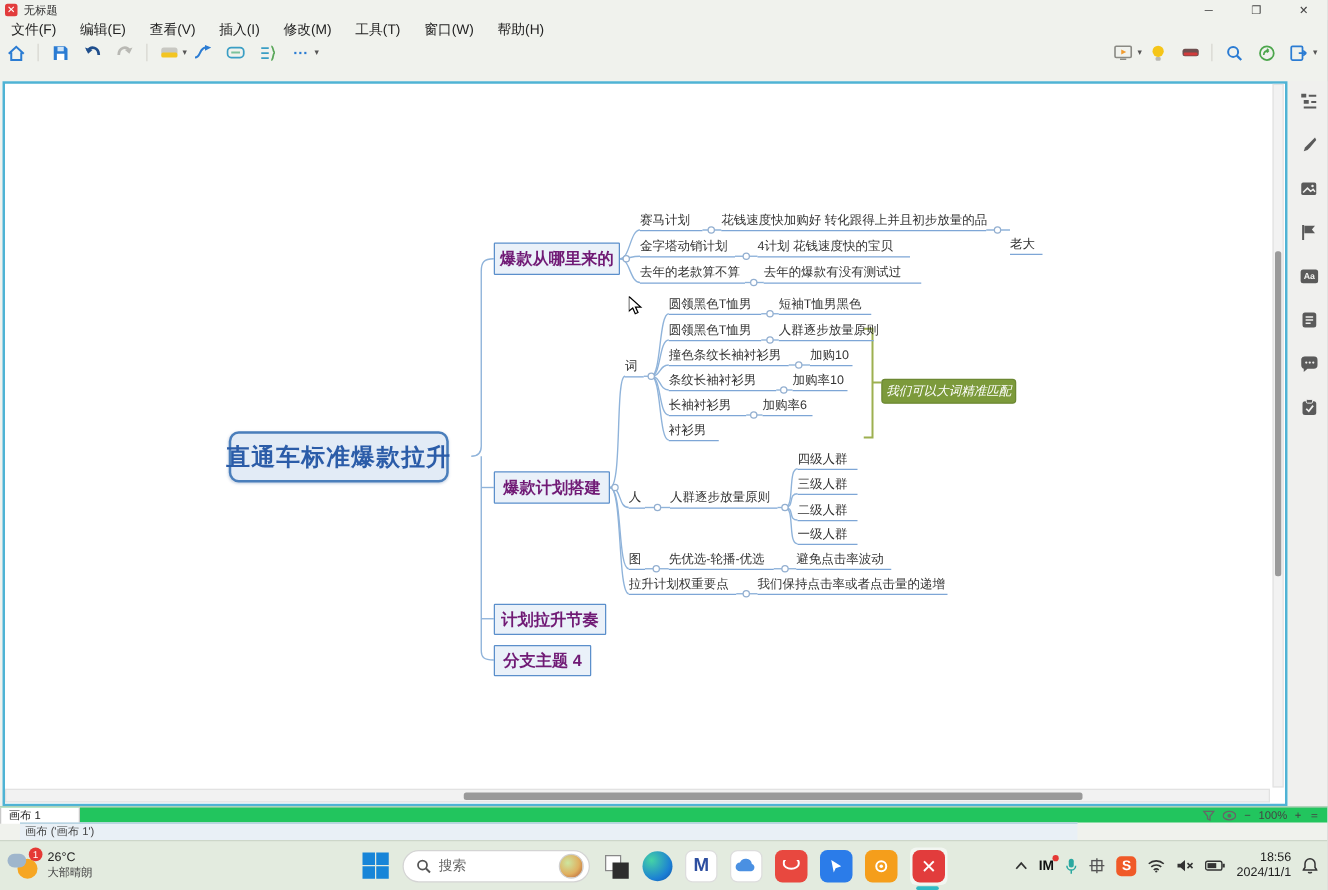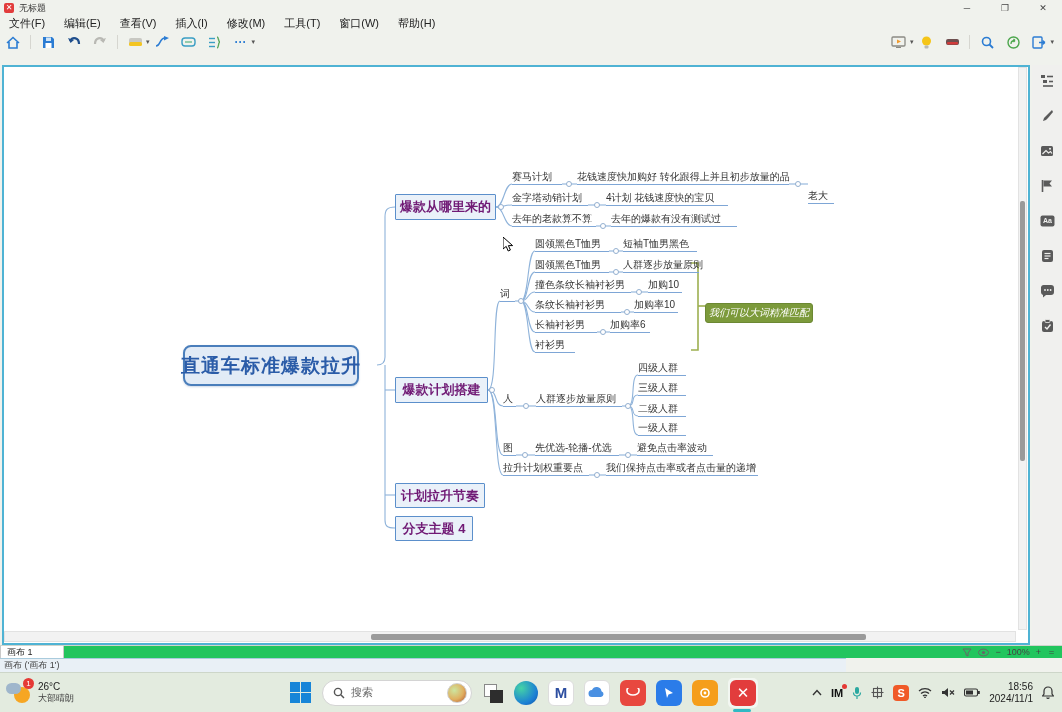--- a/index.html
+++ b/index.html
@@ -46,21 +46,21 @@
   .hthumb { position:absolute; left:366px; top:2px; width:495px; height:6px; background:#9a9a9a; border-radius:2px; }
 
   
   .sidebar { position:absolute; right:0; top:65px; width:30px; height:580px; background:#f0f0ee; display:flex; flex-direction:column; align-items:center; padding-top:8px; gap:19px; }
   .sb-ic { width:16px; height:16px; display:flex; align-items:center; justify-content:center; color:#5a5a5a; }
 
   
   .canvasbar { position:absolute; left:0; top:645px; width:1062px; height:13px; background:#22c55e; display:flex; align-items:center; border-top:1px solid #cfd4cc; }
   .canvas-tab { font-size:9px; color:#222; background:#fff; border-right:1px solid #c9c9c9; border-left:1px solid #c9c9c9; height:13px; line-height:12px; padding:0 30px 0 6px; }
   .cb-right { margin-left:auto; display:flex; align-items:center; gap:6px; padding-right:6px; font-size:9px; color:#444; }
-  .statusbar { position:absolute; left:0; top:658px; width:846px; height:14px; background:#e9f0f6; border-top:1px solid #a9cbdd; font-size:9px; color:#444; line-height:13px; padding-left:4px; }
+  .statusbar { position:absolute; left:16px; top:658px; width:846px; height:14px; background:#e9f0f6; border-top:1px solid #a9cbdd; font-size:9px; color:#444; line-height:13px; padding-left:4px; }
 
   
   .taskbar { position:absolute; left:0; top:672px; width:1062px; height:40px; background:#e3ebdf; border-top:1px solid #cdd6c9; display:flex; align-items:center; }
   .weather { display:flex; align-items:center; gap:6px; padding-left:6px; width:150px; }
   .weather-ic { position:relative; width:26px; height:24px; }
   .w-sun { position:absolute; left:8px; top:6px; width:16px; height:16px; border-radius:50%; background:#f6a623; }
   .w-cloud { position:absolute; left:0; top:2px; width:15px; height:11px; border-radius:6px; background:#9fb6cc; }
   .w-badge { position:absolute; right:-2px; top:-3px; width:11px; height:11px; border-radius:50%; background:#e53935; color:#fff; font-size:8px; line-height:11px; text-align:center; }
   .weather-txt { display:flex; flex-direction:column; }
   .weather-txt .l1 { font-size:10px; color:#222; }

